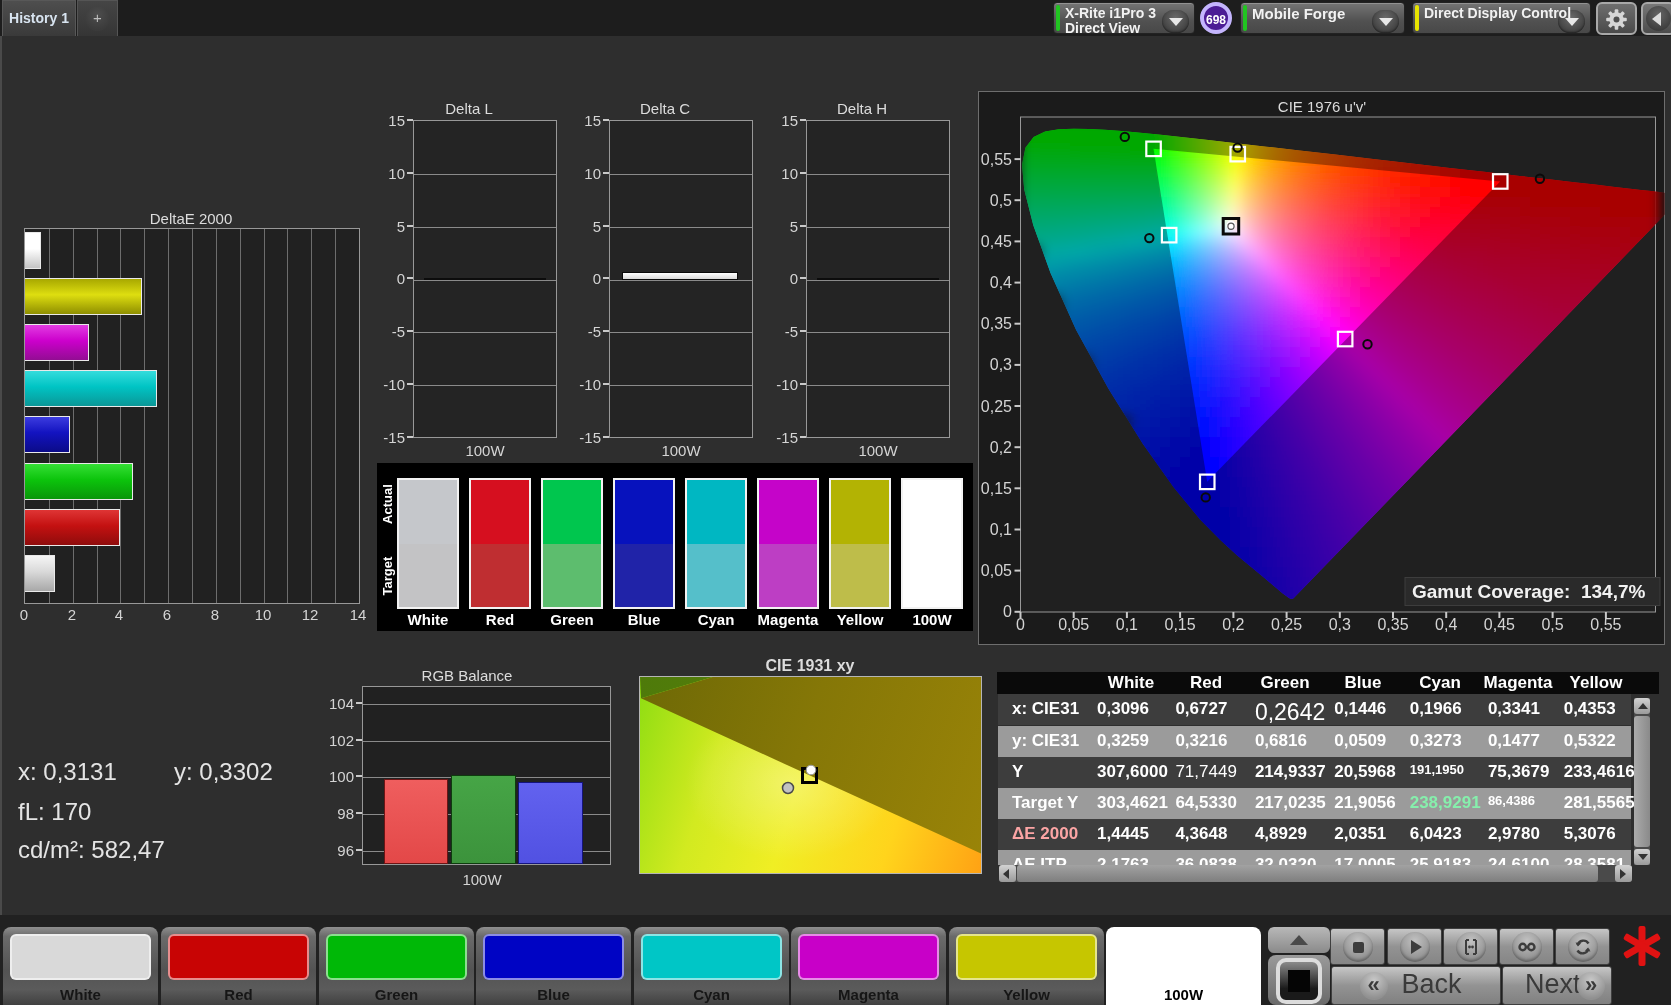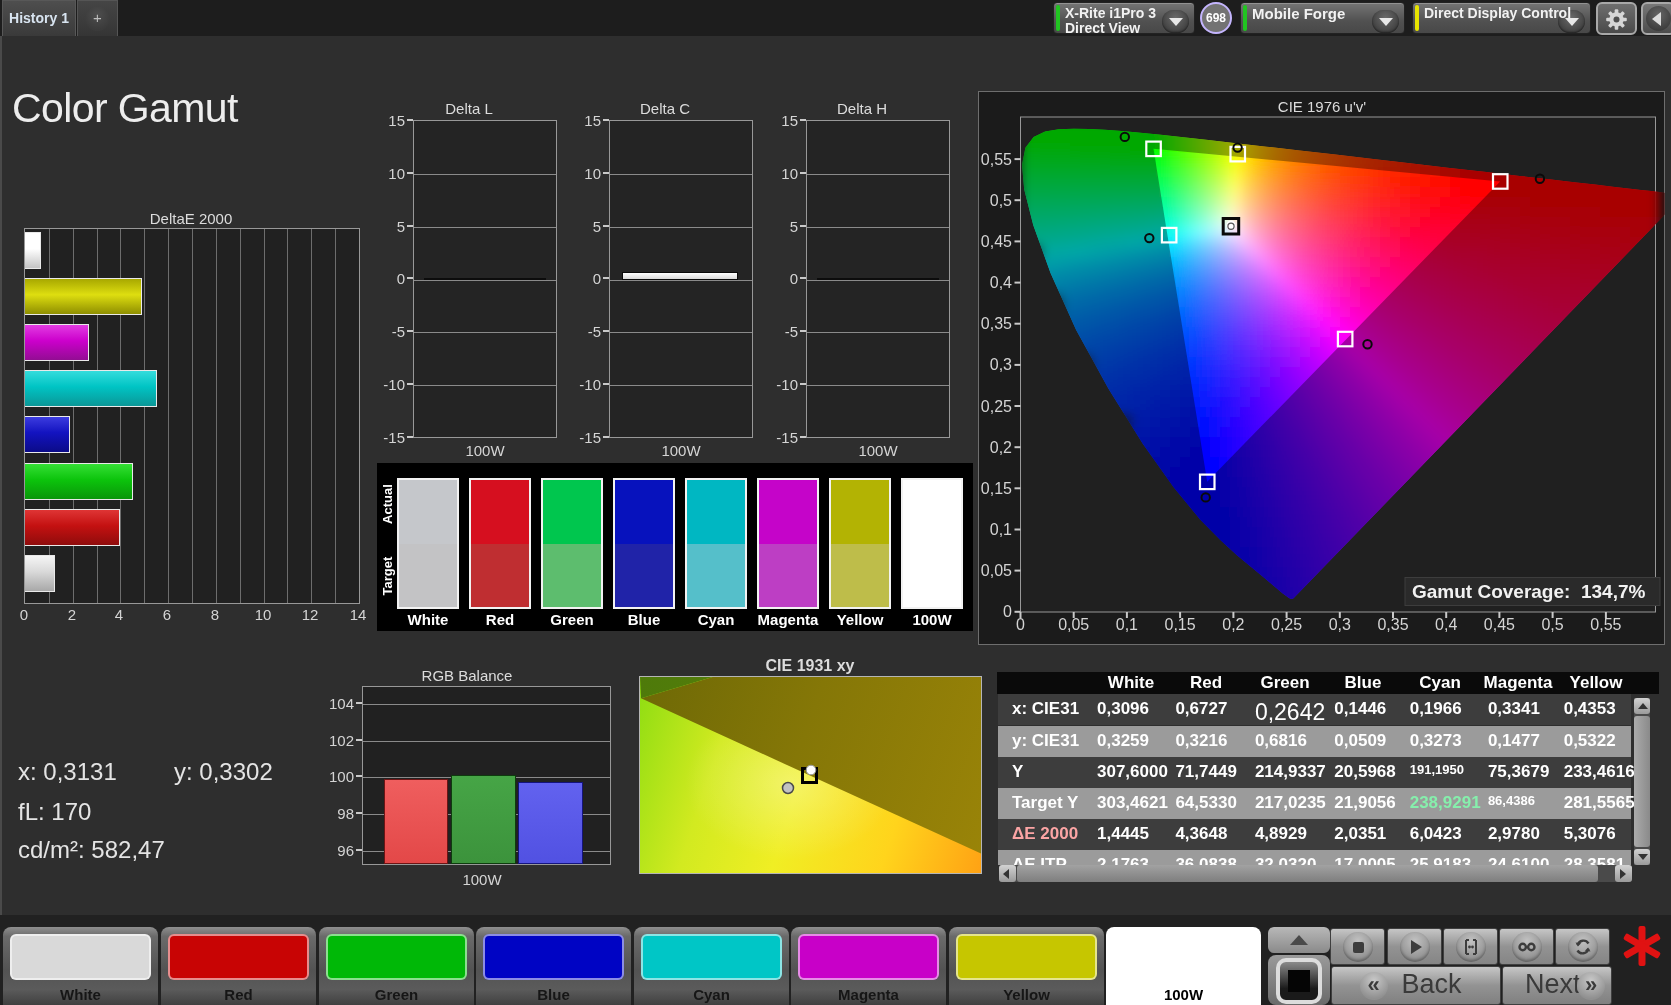--- a/index.html
+++ b/index.html
@@ -20,21 +20,21 @@
 <div class="abs" style="left:77px;top:0;width:41px;height:36px;background:linear-gradient(180deg,#454545,#353535);border:1px solid #555;border-bottom:none"></div>
 <div class="abs" style="left:85px;top:6px;width:25px;height:25px;border-radius:13px;background:radial-gradient(circle at 50% 35%,#4d4d4d,#3b3b3b 72%);color:#bcbcbc;font-size:15px;line-height:24px;text-align:center">+</div>
 
 <div class="tbtn" style="left:1053px;width:142px">
       <div class="abs" style="left:2px;top:2px;width:4px;height:26px;background:#21c421;border-radius:2px"></div>
       <div class="ddc" style="right:5px;top:7px"></div>
       <div class="dar" style="right:11px;top:15px"></div>
       <div class="abs" style="left:11px;top:2px;font-size:14px;font-weight:bold;color:#f2f2f2;white-space:nowrap">X-Rite i1Pro 3</div>
       <div class="abs" style="left:11px;top:17px;font-size:14px;font-weight:bold;color:#f2f2f2;white-space:nowrap">Direct View</div>
     </div>
-<div class="abs" style="left:1200px;top:2px;width:32px;height:32px;border-radius:16px;background:#737373;border:2px solid #c4b5fd;color:#fff;font-size:12px;font-weight:bold;line-height:28px;text-align:center">698</div>
+<div class="abs" style="left:1200px;top:2px;width:32px;height:32px;border-radius:16px;background:#4c1d95;border:4px solid #c4b5fd;color:#fff;font-size:12px;font-weight:bold;line-height:28px;text-align:center">698</div>
 <div class="tbtn" style="left:1240px;width:165px">
       <div class="abs" style="left:2px;top:2px;width:4px;height:26px;background:#21c421;border-radius:2px"></div>
       <div class="ddc" style="right:5px;top:7px"></div>
       <div class="dar" style="right:11px;top:15px"></div>
       <div class="abs" style="left:11px;top:2px;font-size:15px;font-weight:bold;color:#f2f2f2;white-space:nowrap">Mobile Forge</div>
     </div>
 <div class="tbtn" style="left:1412px;width:179px">
       <div class="abs" style="left:2px;top:2px;width:4px;height:26px;background:#e8e400;border-radius:2px"></div>
       <div class="ddc" style="right:5px;top:7px"></div>
       <div class="dar" style="right:11px;top:15px"></div>
@@ -51,21 +51,20 @@
             <rect x="8.7" y="0.2" width="3.6" height="20.6" rx="1" transform="rotate(135 10.5 10.5)"></rect>
           </g>
         </g>
         <circle cx="10.5" cy="10.5" r="3" fill="#4f4f4f"></circle>
       </svg>
     </div>
 <div class="abs" style="left:1641px;top:2px;width:34px;height:33px;border-radius:6px;background:linear-gradient(180deg,#777,#4c4c4c);border:2px solid #a8a8a8">
 <div class="abs" style="left:3px;top:2px;width:25px;height:25px;border-radius:13px;background:radial-gradient(circle at 50% 35%,#666,#3d3d3d 75%)"></div>
 <div class="abs" style="left:9px;top:8px;width:0;height:0;border-top:7px solid transparent;border-bottom:7px solid transparent;border-right:9px solid #dcdcdc"></div>
     </div>
-<div class="abs" style="left:12px;top:85px;font-size:41px;color:#ededed;letter-spacing:-0.6px">Color Gamut</div>
 <div class="abs" style="left:0;top:36px;width:2px;height:969px;background:#4a4a4a"></div>
 <div class="ctitle" style="left:91px;top:210px;width:200px">DeltaE 2000</div>
 <div class="plot" style="left:24px;top:228px;width:336px;height:376px">
 <div class="gl" style="left:23.9px;top:0;width:1px;height:374px"></div>
 <div class="gl" style="left:47.7px;top:0;width:1px;height:374px"></div>
 <div class="gl" style="left:71.6px;top:0;width:1px;height:374px"></div>
 <div class="gl" style="left:95.4px;top:0;width:1px;height:374px"></div>
 <div class="gl" style="left:119.3px;top:0;width:1px;height:374px"></div>
 <div class="gl" style="left:143.1px;top:0;width:1px;height:374px"></div>
 <div class="gl" style="left:167.0px;top:0;width:1px;height:374px"></div>
@@ -2295,21 +2294,21 @@
 <div class="abs" style="left:100.0px;top:71.5px;color:#fff;font-size:17px;font-weight:bold;white-space:nowrap">0,3259</div>
 <div class="abs" style="left:178.4px;top:71.5px;color:#fff;font-size:17px;font-weight:bold;white-space:nowrap">0,3216</div>
 <div class="abs" style="left:257.9px;top:71.5px;color:#fff;font-size:17px;font-weight:bold;white-space:nowrap">0,6816</div>
 <div class="abs" style="left:337.3px;top:71.5px;color:#fff;font-size:17px;font-weight:bold;white-space:nowrap">0,0509</div>
 <div class="abs" style="left:412.7px;top:71.5px;color:#fff;font-size:17px;font-weight:bold;white-space:nowrap">0,3273</div>
 <div class="abs" style="left:490.9px;top:71.5px;color:#fff;font-size:17px;font-weight:bold;white-space:nowrap">0,1477</div>
 <div class="abs" style="left:566.7px;top:71.5px;color:#fff;font-size:17px;font-weight:bold;white-space:nowrap">0,5322</div>
 <div class="abs" style="left:1px;top:97.7px;width:633px;height:31.2px;background:#3d3d3d"></div>
 <div class="abs" style="left:15px;top:102.7px;color:#fff;font-size:17px;font-weight:bold;white-space:nowrap">Y</div>
 <div class="abs" style="left:100.0px;top:102.7px;color:#fff;font-size:17px;font-weight:bold;white-space:nowrap">307,6000</div>
-<div class="abs" style="left:178.4px;top:102.7px;color:#fff;font-size:17px;font-weight:bold;white-space:nowrap">71,7449</div>
+<div class="abs" style="left:178.4px;top:102.7px;color:#fff;font-size:17px;font-weight:normal;white-space:nowrap">71,7449</div>
 <div class="abs" style="left:257.9px;top:102.7px;color:#fff;font-size:17px;font-weight:bold;white-space:nowrap">214,9337</div>
 <div class="abs" style="left:337.3px;top:102.7px;color:#fff;font-size:17px;font-weight:bold;white-space:nowrap">20,5968</div>
 <div class="abs" style="left:412.7px;top:102.7px;color:#fff;font-size:13px;font-weight:bold;white-space:nowrap">191,1950</div>
 <div class="abs" style="left:490.9px;top:102.7px;color:#fff;font-size:17px;font-weight:bold;white-space:nowrap">75,3679</div>
 <div class="abs" style="left:566.7px;top:102.7px;color:#fff;font-size:17px;font-weight:bold;white-space:nowrap">233,4616</div>
 <div class="abs" style="left:1px;top:128.9px;width:633px;height:31.2px;background:#9b9b9b"></div>
 <div class="abs" style="left:15px;top:133.9px;color:#fff;font-size:17px;font-weight:bold;white-space:nowrap">Target Y</div>
 <div class="abs" style="left:100.0px;top:133.9px;color:#fff;font-size:17px;font-weight:bold;white-space:nowrap">303,4621</div>
 <div class="abs" style="left:178.4px;top:133.9px;color:#fff;font-size:17px;font-weight:bold;white-space:nowrap">64,5330</div>
 <div class="abs" style="left:257.9px;top:133.9px;color:#fff;font-size:17px;font-weight:bold;white-space:nowrap">217,0235</div>

